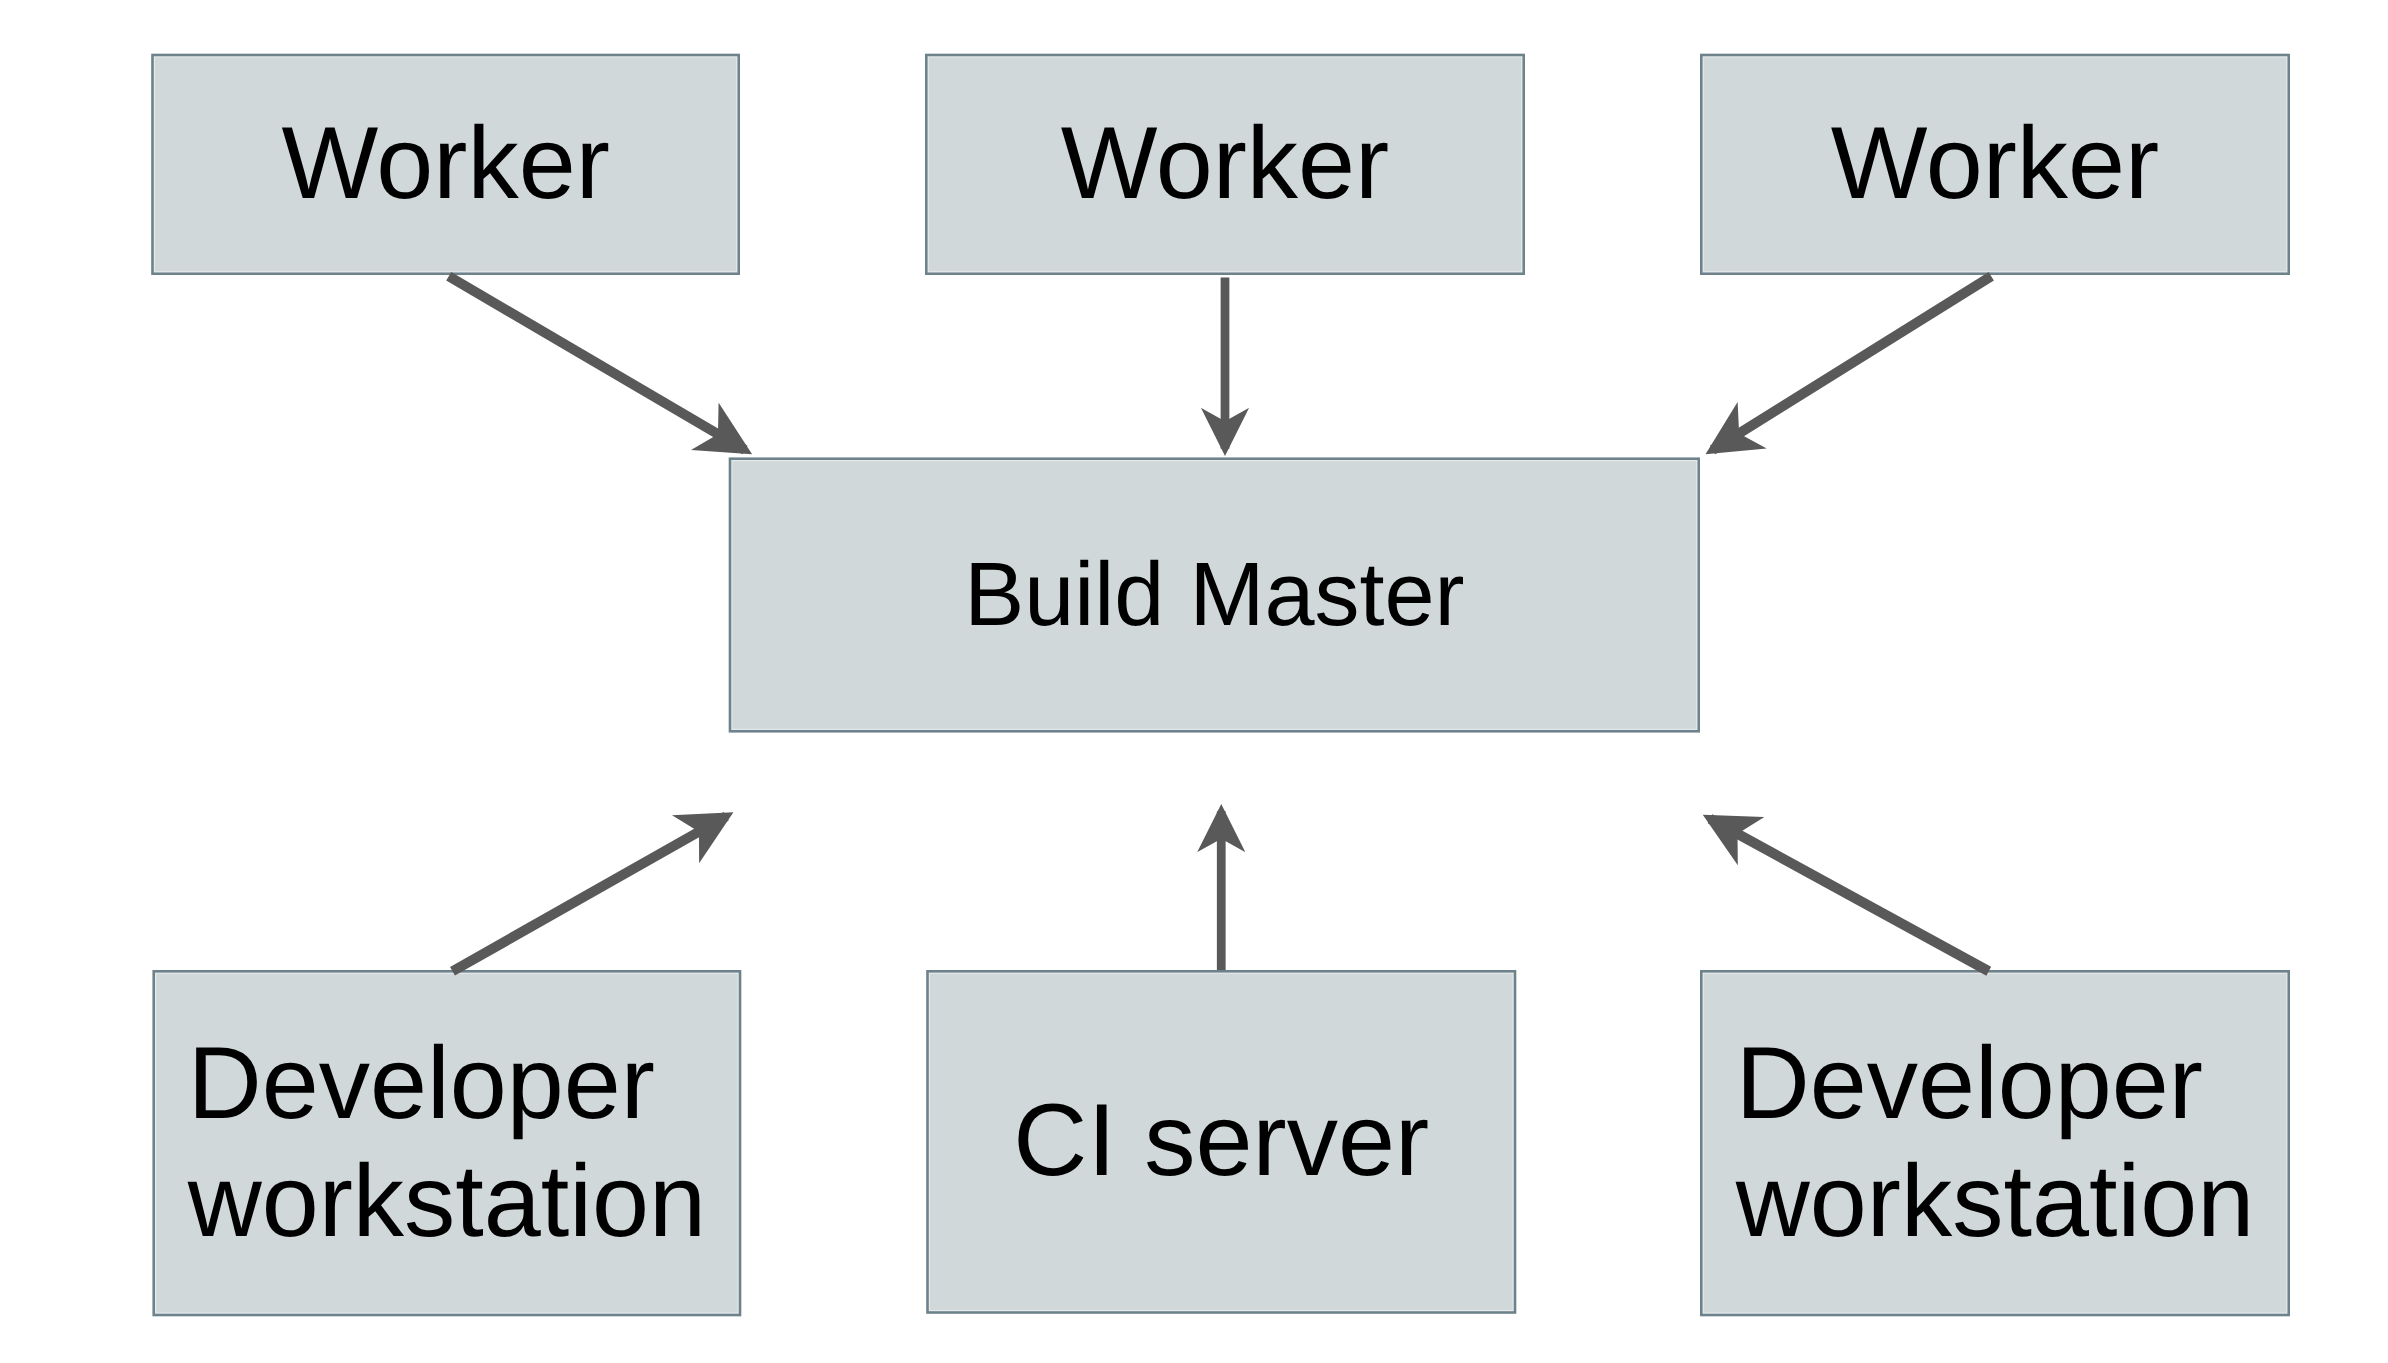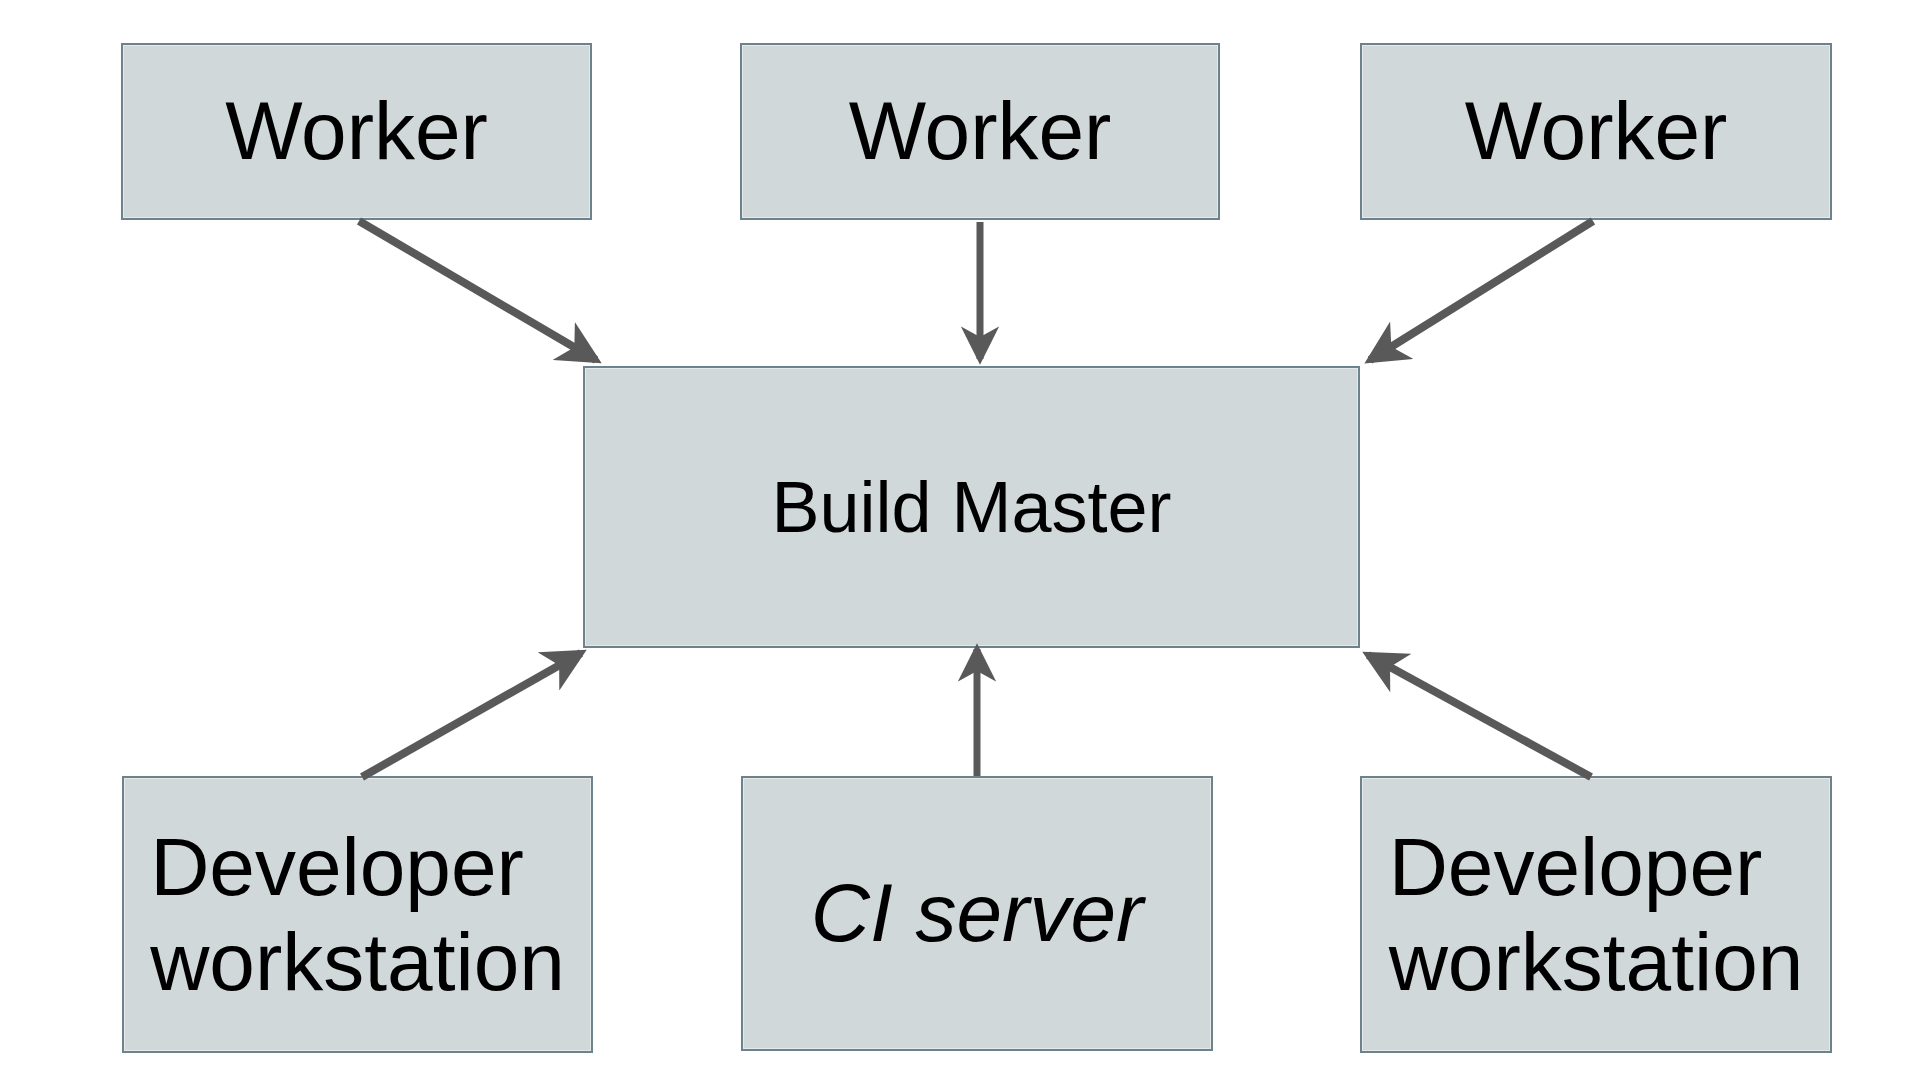--- a/index.html
+++ b/index.html
@@ -65,30 +65,30 @@
   </div>
 
   <div class="node" style="left:740px; top:43px; width:480px; height:177px;">
     <span class="label">Worker</span>
   </div>
 
   <div class="node" style="left:1360px; top:43px; width:472px; height:177px;">
     <span class="label">Worker</span>
   </div>
 
-  <div class="node center" style="left:583px; top:366px; width:777px; height:282px;">
+  <div class="node center" style="left:583px; top:366px; width:777px; height:220px;">
     <span class="label">Build Master</span>
   </div>
 
   <div class="node" style="left:122px; top:776px; width:471px; height:277px;">
     <span class="label">Developer
 workstation</span>
   </div>
 
-  <div class="node" style="left:741px; top:776px; width:472px; height:275px;font-style:italic;">
+  <div class="node" style="left:741px; top:776px; width:472px; height:275px;">
     <span class="label">CI server</span>
   </div>
 
   <div class="node" style="left:1360px; top:776px; width:472px; height:277px;">
     <span class="label">Developer
 workstation</span>
   </div>
 
   <svg class="arrows-layer" width="1910" height="1090" viewBox="0 0 1910 1090" xmlns="http://www.w3.org/2000/svg">
     <defs>

